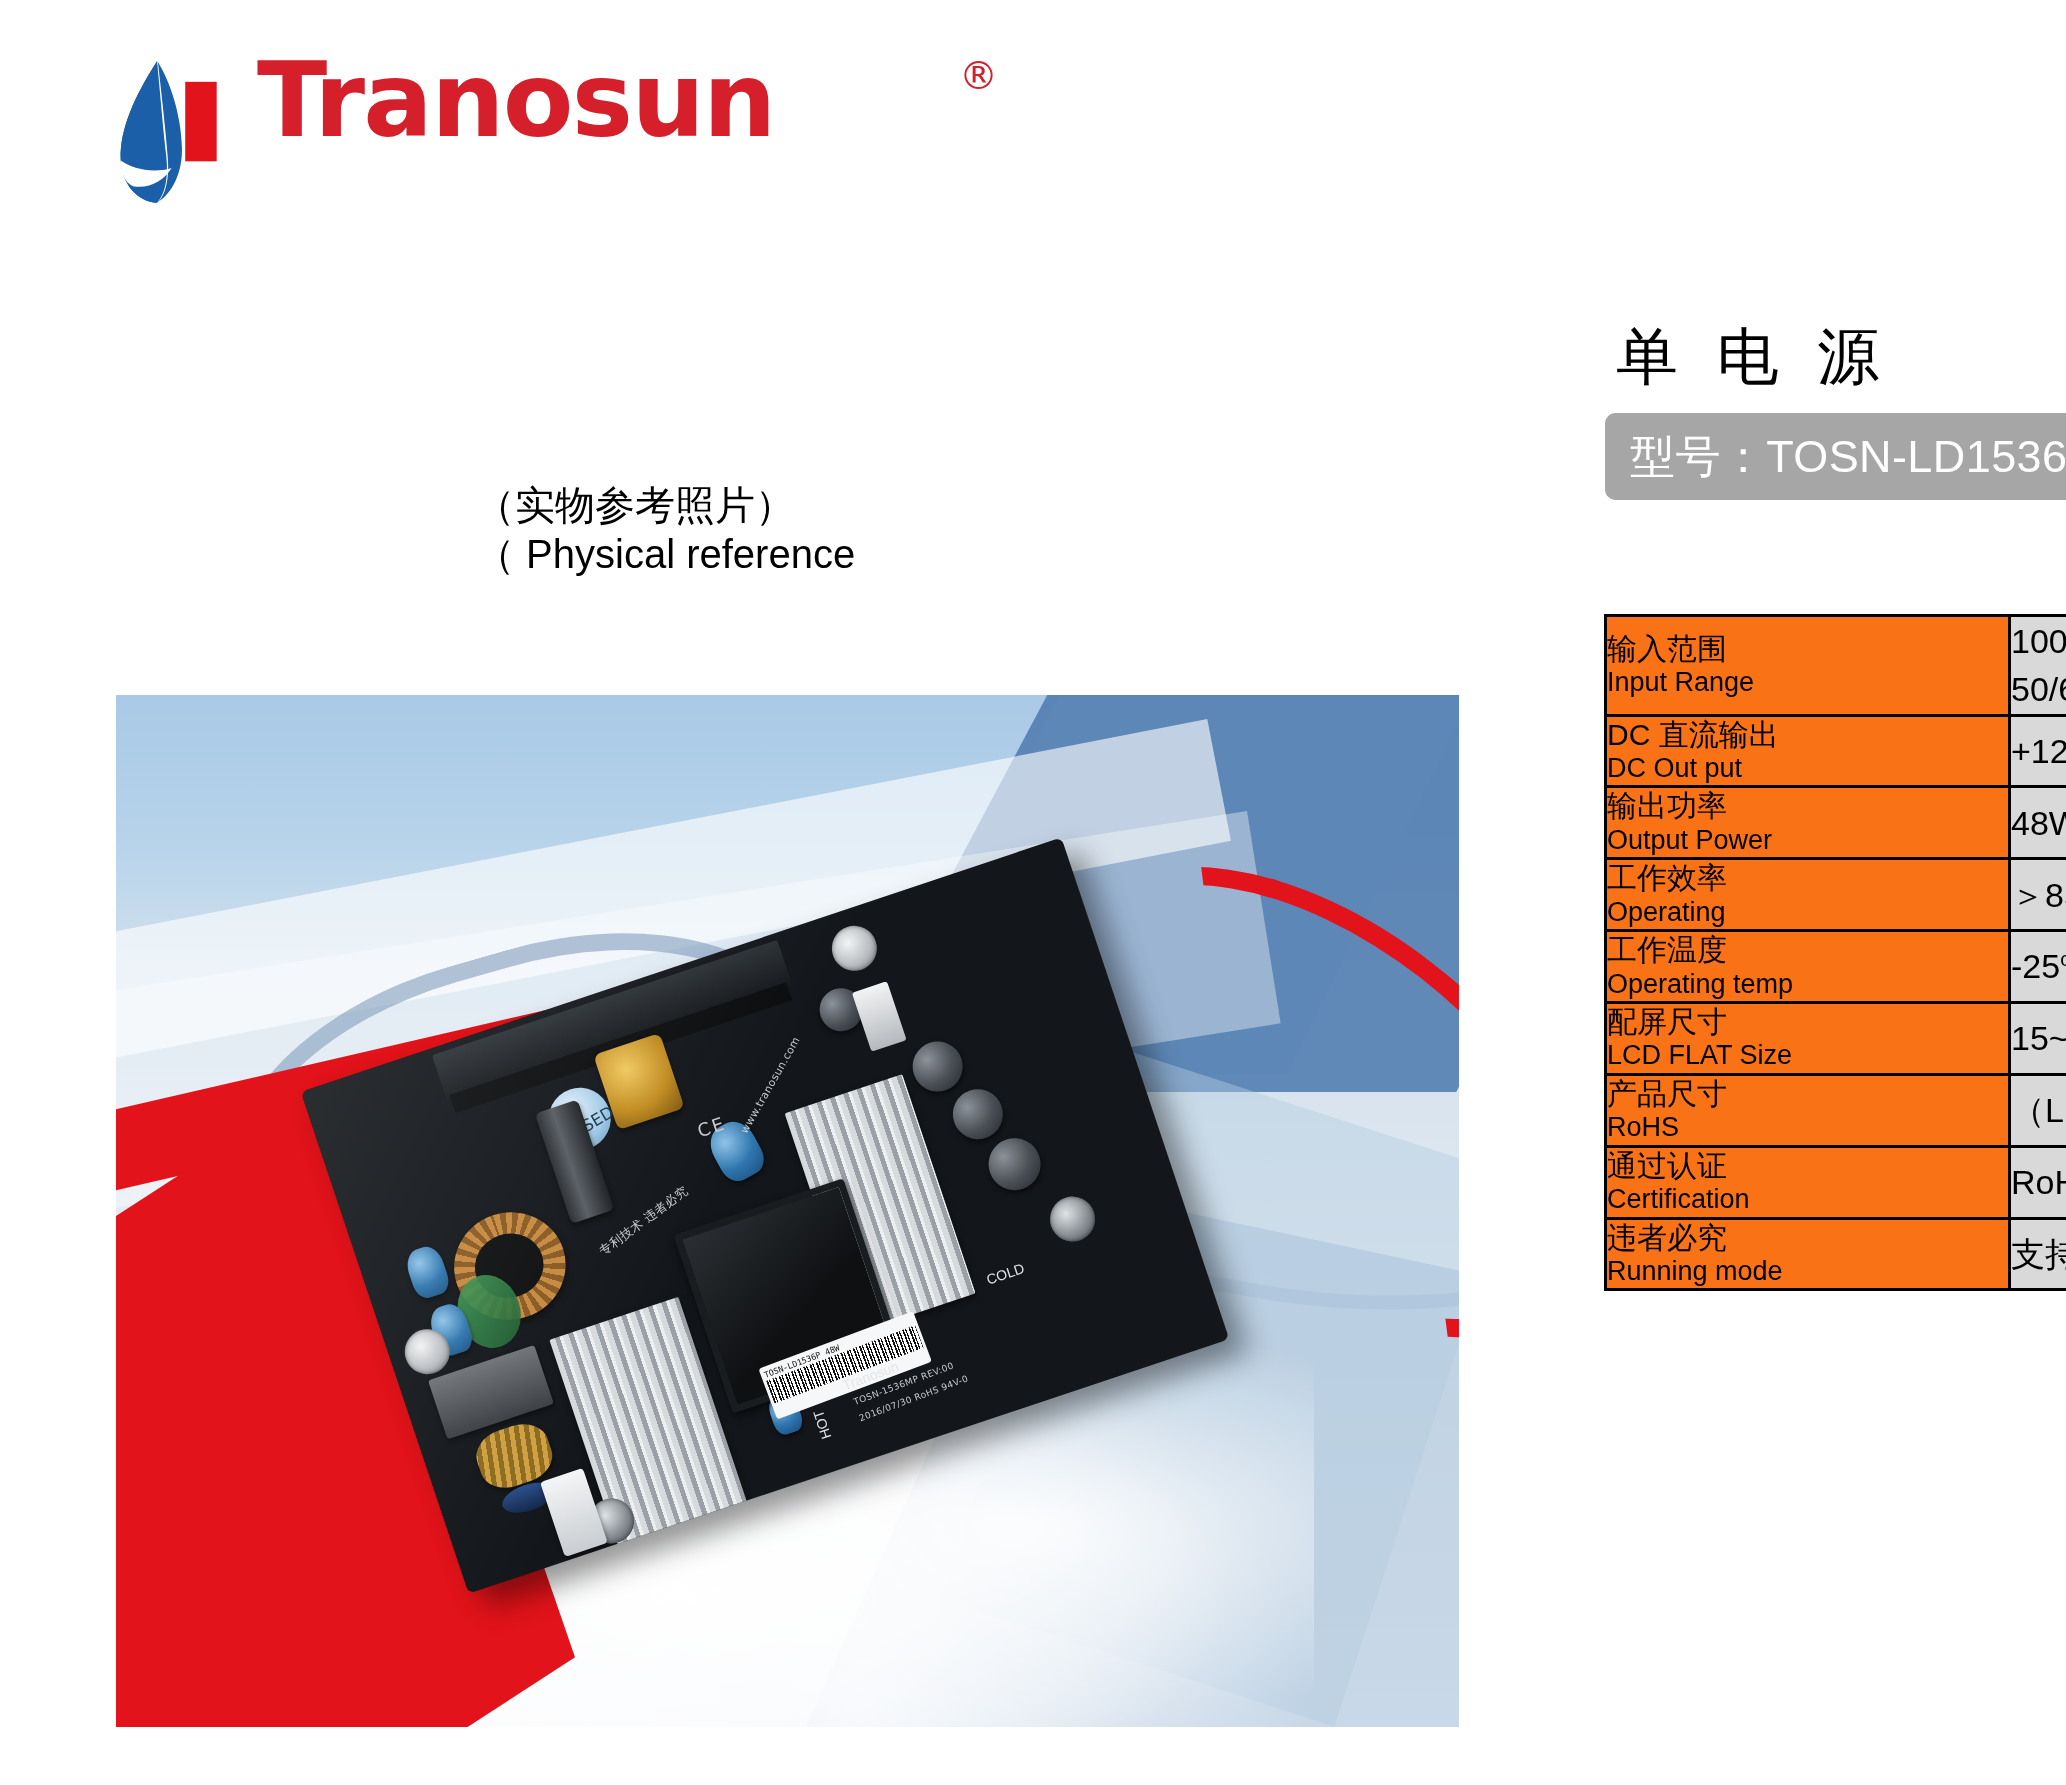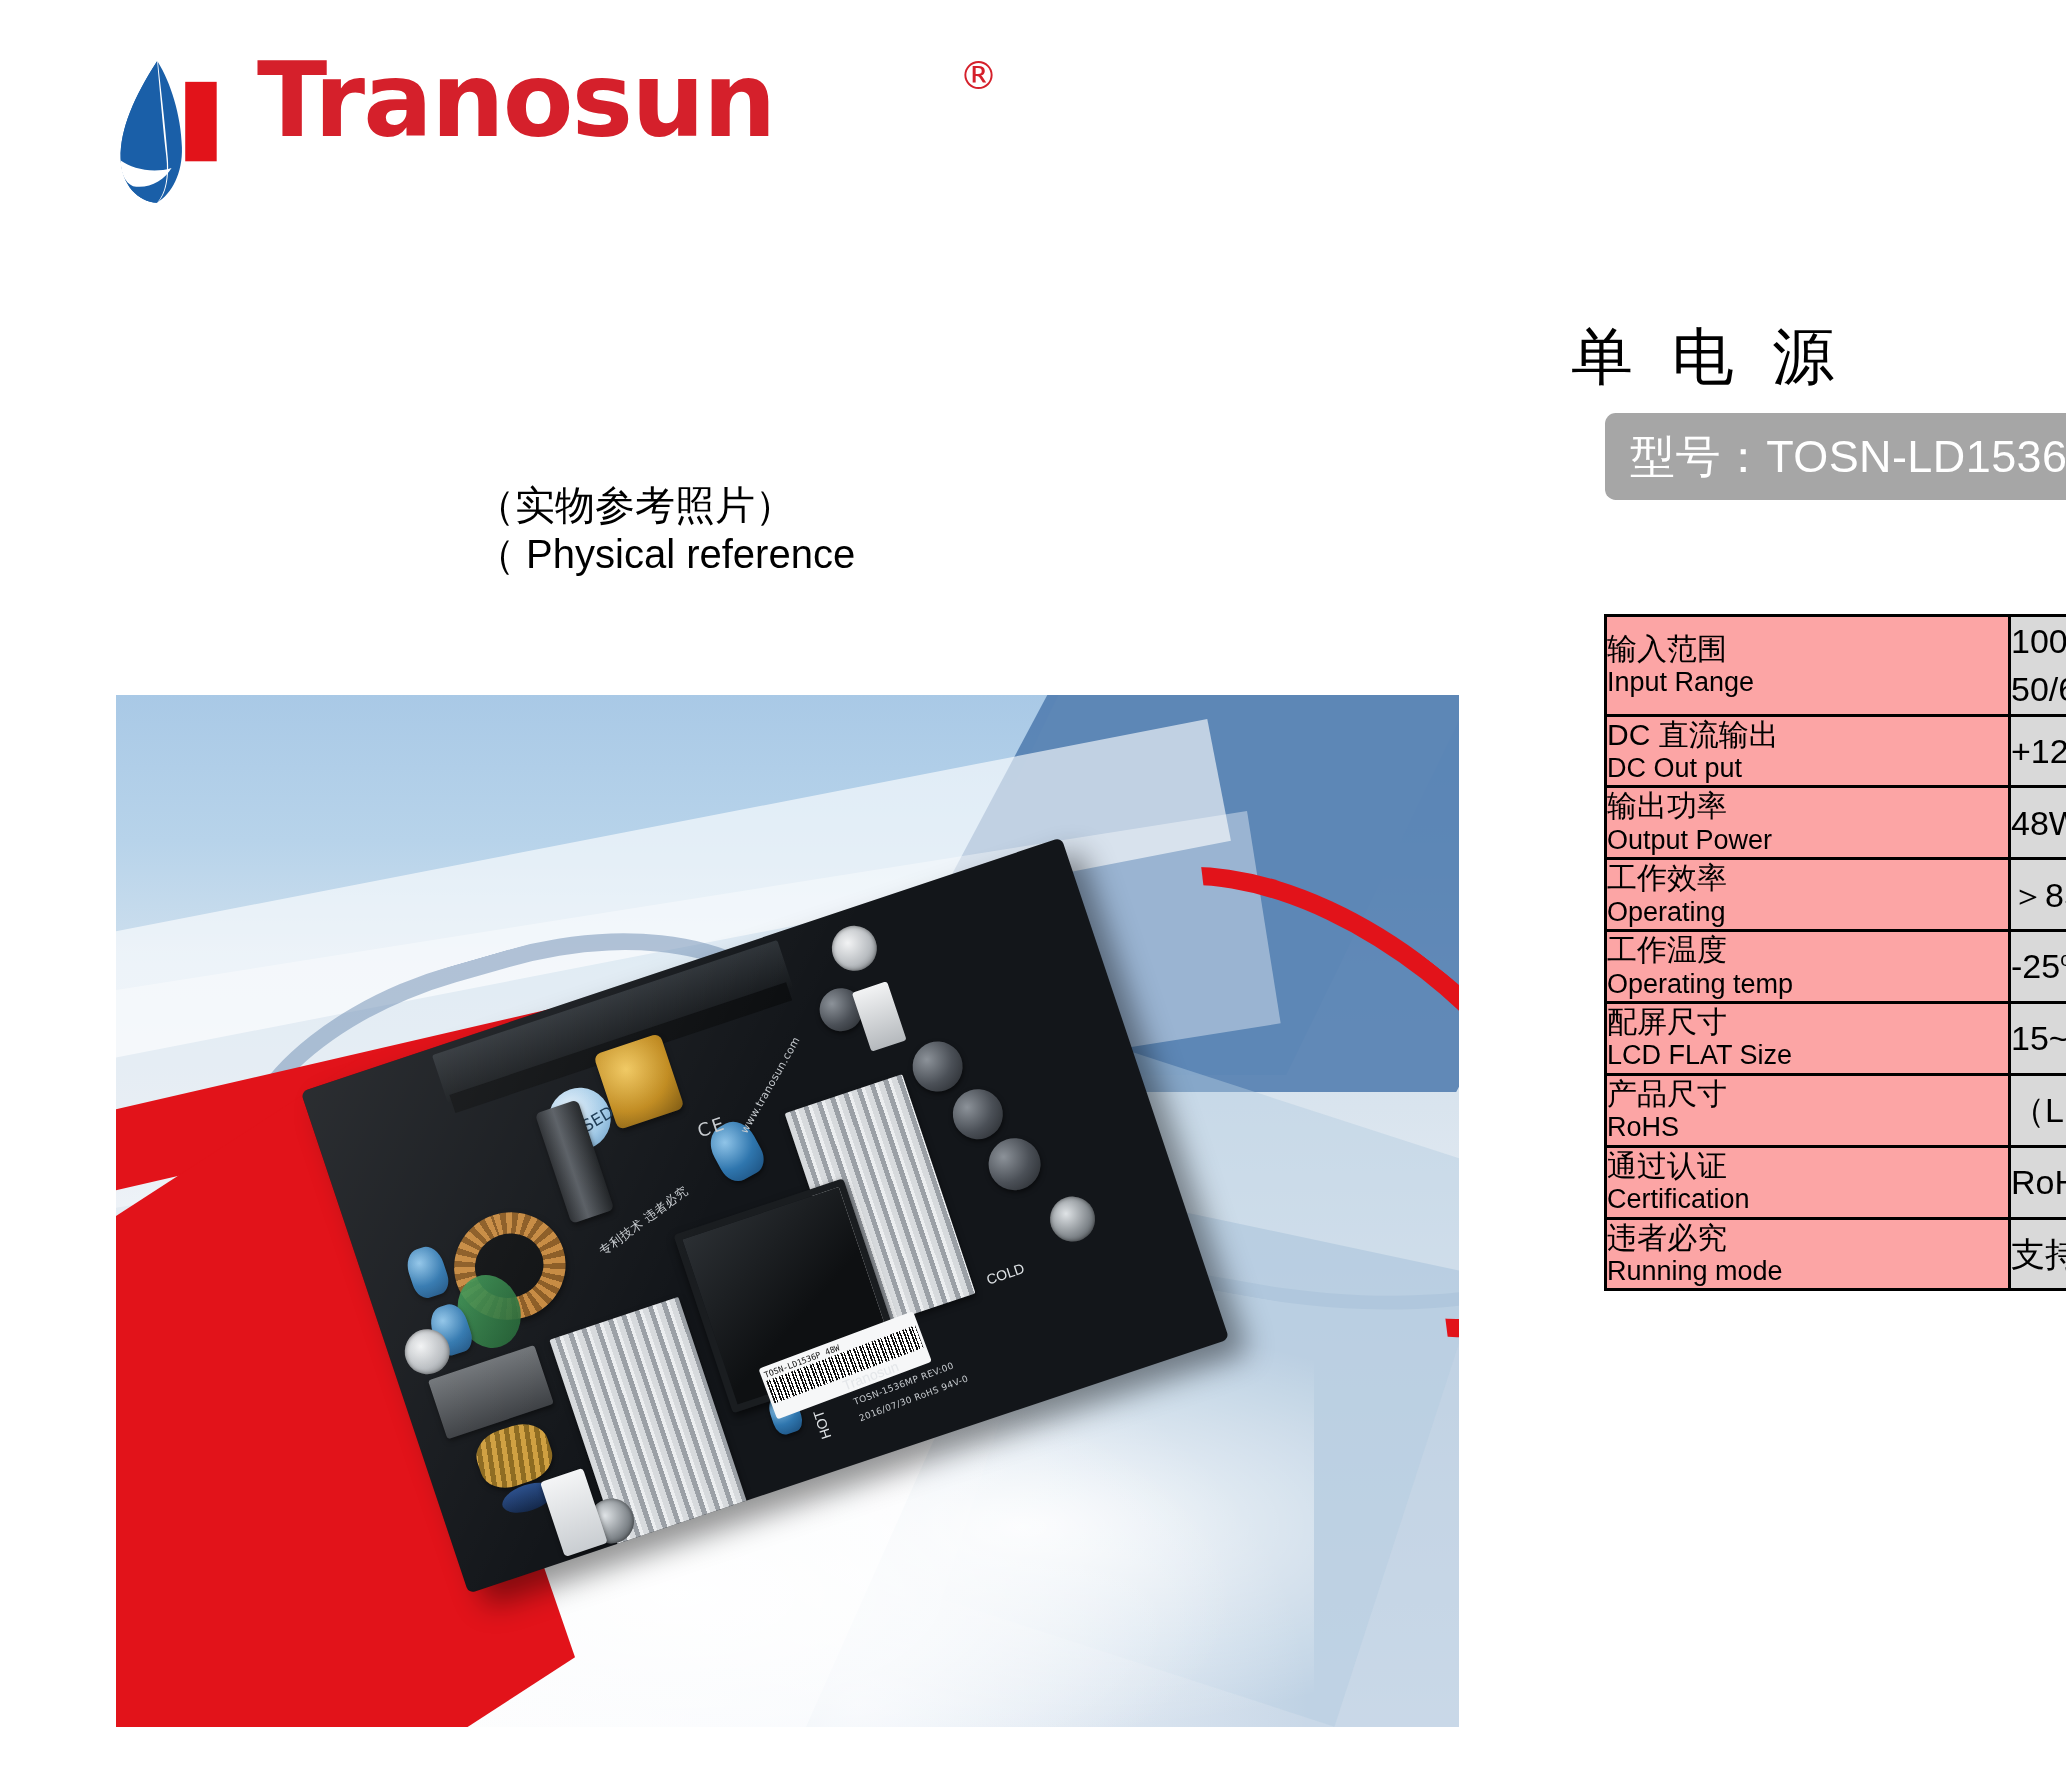--- a/index.html
+++ b/index.html
@@ -234,21 +234,21 @@
     color: #c8ccd0;
     font-size: 9px;
     font-family: "DejaVu Sans", sans-serif;
     letter-spacing: 0.4px;
   }
   .silk-lg { font-size: 14px; color: #dfe3e6; }
 
   
   #title-zh {
     position: absolute;
-    left: 1571px;
+    left: 1616px;
     top: 326px;
     font-size: 62px;
     font-weight: 400;
     letter-spacing: 10.7px;
     line-height: 1;
     color: #000;
   }
   #model-badge {
     position: absolute;
     left: 1605px;
@@ -278,21 +278,21 @@
     table-layout: fixed;
     border: 3.7px solid #000;
   }
   #spec-table td {
     border: 3.7px solid #000;
     padding: 0;
     vertical-align: middle;
   }
   td.k {
     width: 401px;
-    background: #fca5a5;
+    background: #f97316;
     padding: 7.4px 0 7.4px 23px;
   }
   td.v {
     background: #D9D9D9;
     padding: 7.4px 0 7.4px 20px;
   }
   .k-zh {
     font-size: 30px;
     line-height: 1.18;
     color: #000;

